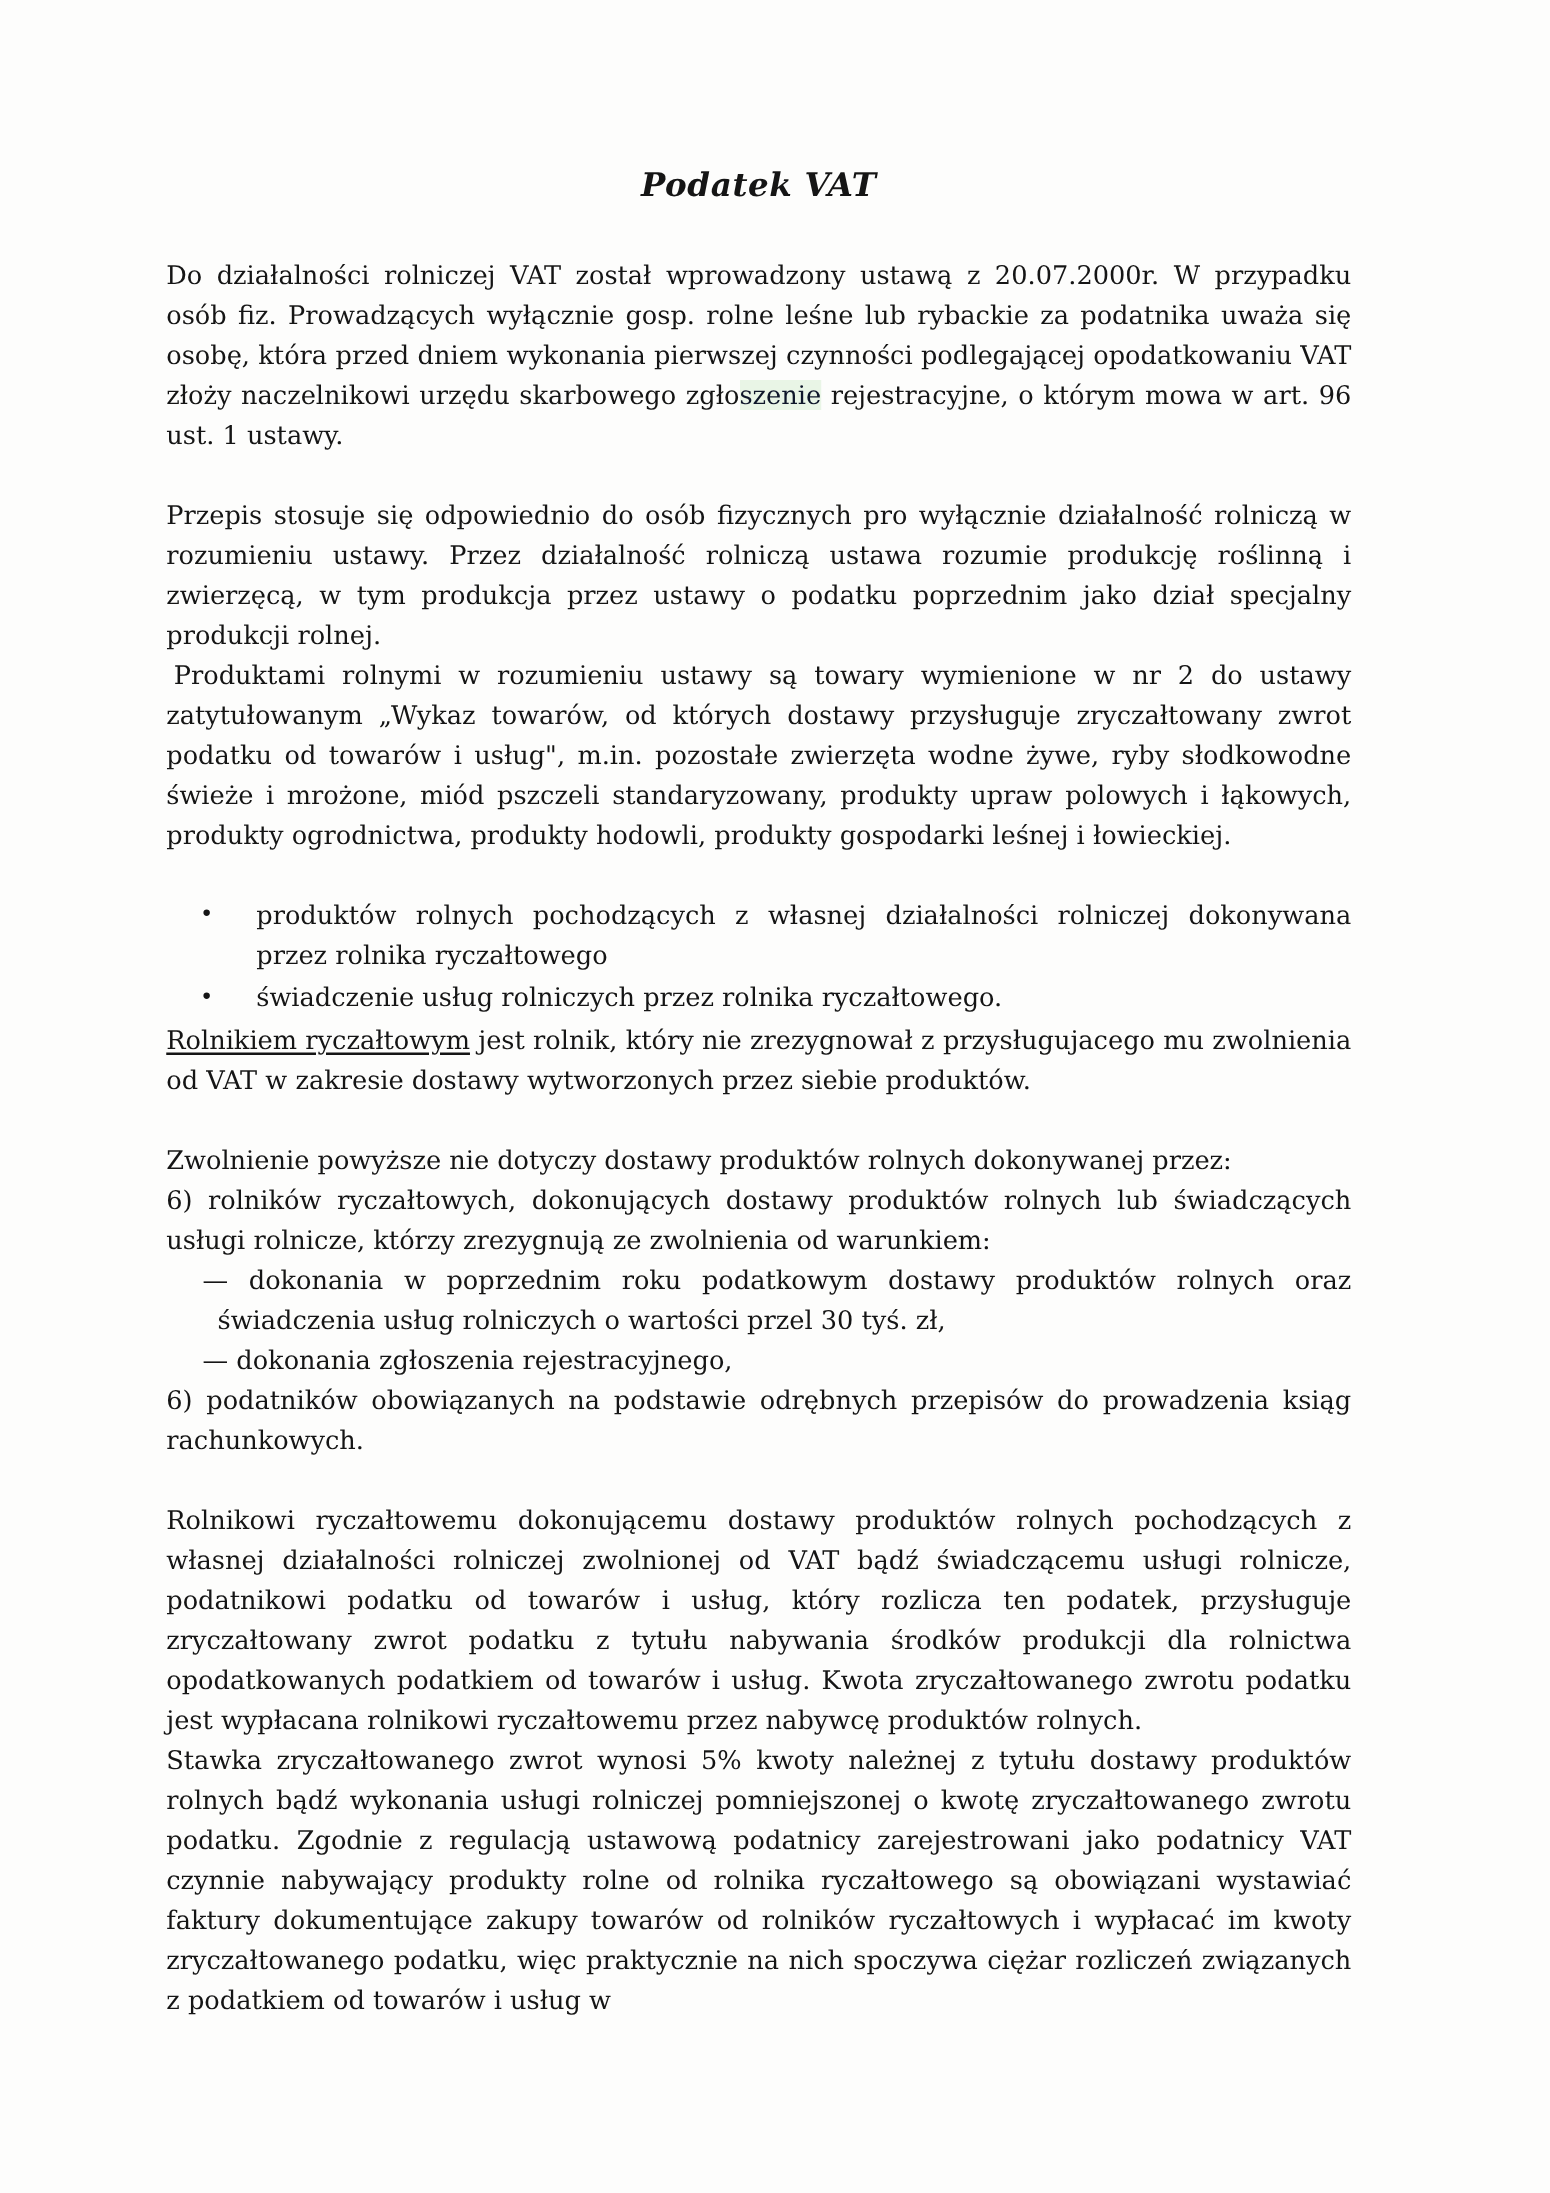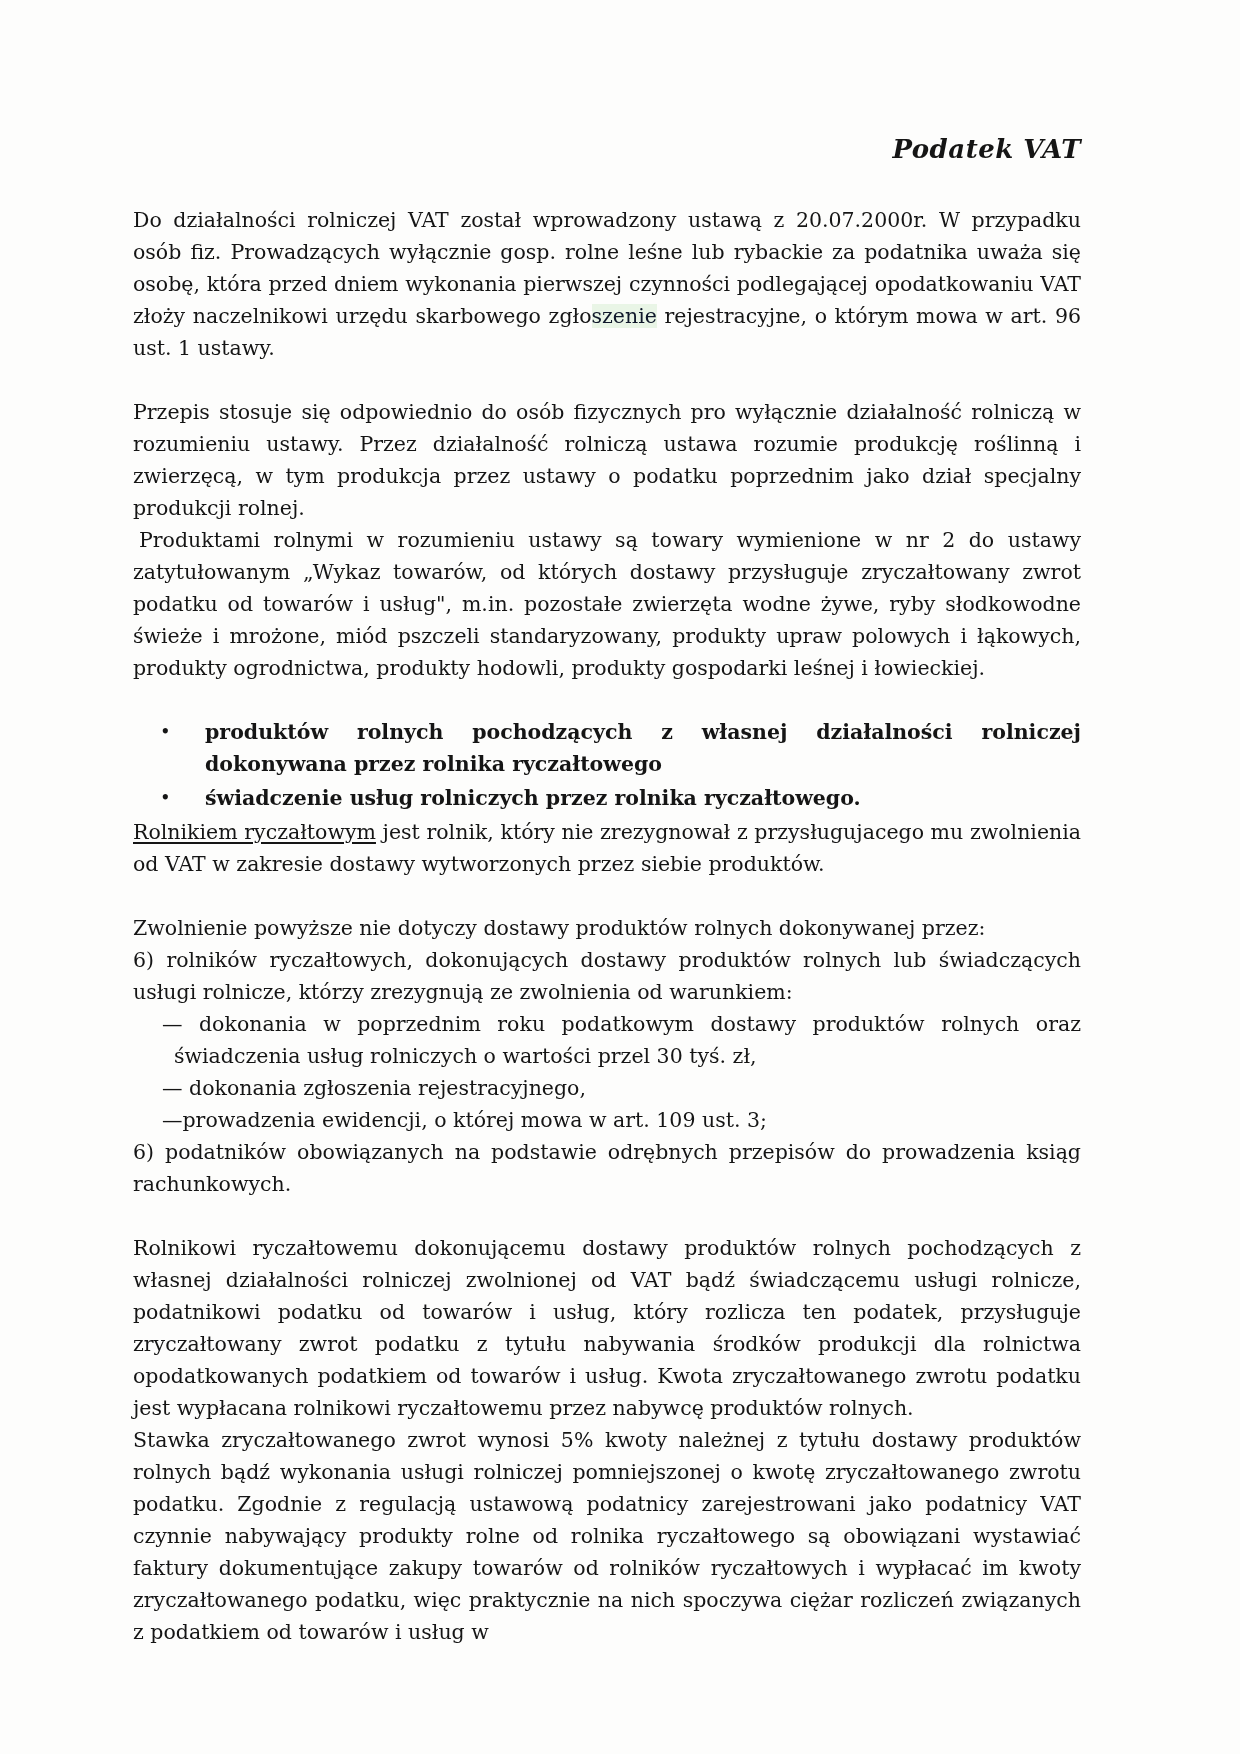--- a/index.html
+++ b/index.html
@@ -22,21 +22,21 @@
     line-height: 32px;
     text-align: justify;
   }
   .title {
     font-size: 26px;
     font-weight: bold;
     font-style: italic;
     letter-spacing: 0.5px;
     line-height: 1;
     margin: 0 0 42px 0;
-    text-align: right;
+    text-align: center;
   }
   .para { margin: 0; }
   .mb { margin-bottom: 32px; }
   .indent { text-indent: 6px; }
   .highlight {
     color: #0f172a;
     background: #e9f5e6;
   }
   .underline {
     text-decoration: underline;
@@ -44,21 +44,21 @@
     text-underline-offset: 3px;
   }
   .bullet-list { margin: 0; }
   .bullet-item { display: flex; margin: 0 0 2px 0; }
   .bullet-marker {
     flex: 0 0 72px;
     padding-left: 27px;
     font-size: 18px;
     line-height: 32px;
   }
-  .bullet-text { flex: 1; text-align: justify; font-weight: bold; }
+  .bullet-text { flex: 1; text-align: justify; }
   .dash-item {
     padding-left: 41px;
     text-indent: -12px;
   }
 </style>
 </head>
 <body>
 
 <div class="page">
   <div class="content">
@@ -80,20 +80,19 @@
         <span class="bullet-text">świadczenie usług rolniczych przez rolnika ryczałtowego.</span>
       </div>
     </div>
 
     <p class="para mb"><span class="underline">Rolnikiem ryczałtowym</span><span> jest rolnik, który nie zrezygnował z przysługujacego mu zwolnienia od VAT w zakresie dostawy wytworzonych przez siebie produktów.</span></p>
 
     <p class="para">Zwolnienie powyższe nie dotyczy dostawy produktów rolnych  dokonywanej przez:</p>
     <p class="para">6) rolników ryczałtowych, dokonujących dostawy produktów rolnych lub świadczących usługi rolnicze, którzy zrezygnują ze zwolnienia od warunkiem:</p>
     <p class="para dash-item">— dokonania w poprzednim roku podatkowym dostawy produktów rolnych oraz świadczenia usług rolniczych o wartości przel 30 tyś. zł,</p>
     <p class="para dash-item">— dokonania zgłoszenia rejestracyjnego,</p>
-    <p class="para dash-item">—prowadzenia ewidencji, o której mowa w art. 109 ust. 3;</p>
     <p class="para mb">6) podatników obowiązanych na podstawie odrębnych przepisów do prowadzenia ksiąg rachunkowych.</p>
 
     <p class="para">Rolnikowi ryczałtowemu dokonującemu dostawy produktów rolnych pochodzących z własnej działalności rolniczej zwolnionej od VAT bądź świadczącemu usługi rolnicze, podatnikowi podatku od towarów i usług, który rozlicza ten podatek, przysługuje zryczałtowany zwrot podatku z tytułu nabywania środków produkcji dla rolnictwa opodatkowanych podatkiem od towarów i usług. Kwota zryczałtowanego zwrotu podatku jest wypłacana rolnikowi ryczałtowemu przez nabywcę produktów rolnych.</p>
     <p class="para">Stawka zryczałtowanego zwrot wynosi 5% kwoty należnej z tytułu dostawy produktów rolnych bądź wykonania usługi rolniczej pomniejszonej o kwotę zryczałtowanego zwrotu podatku. Zgodnie z  regulacją ustawową podatnicy zarejestrowani jako podatnicy VAT czynnie nabywający produkty rolne od rolnika ryczałtowego są obowiązani wystawiać faktury dokumentujące zakupy towarów od rolników ryczałtowych i wypłacać im kwoty zryczałtowanego podatku, więc praktycznie na nich spoczywa ciężar rozliczeń związanych z podatkiem od towarów i usług w</p>
 
   </div>
 </div>
 
 </body></html>

